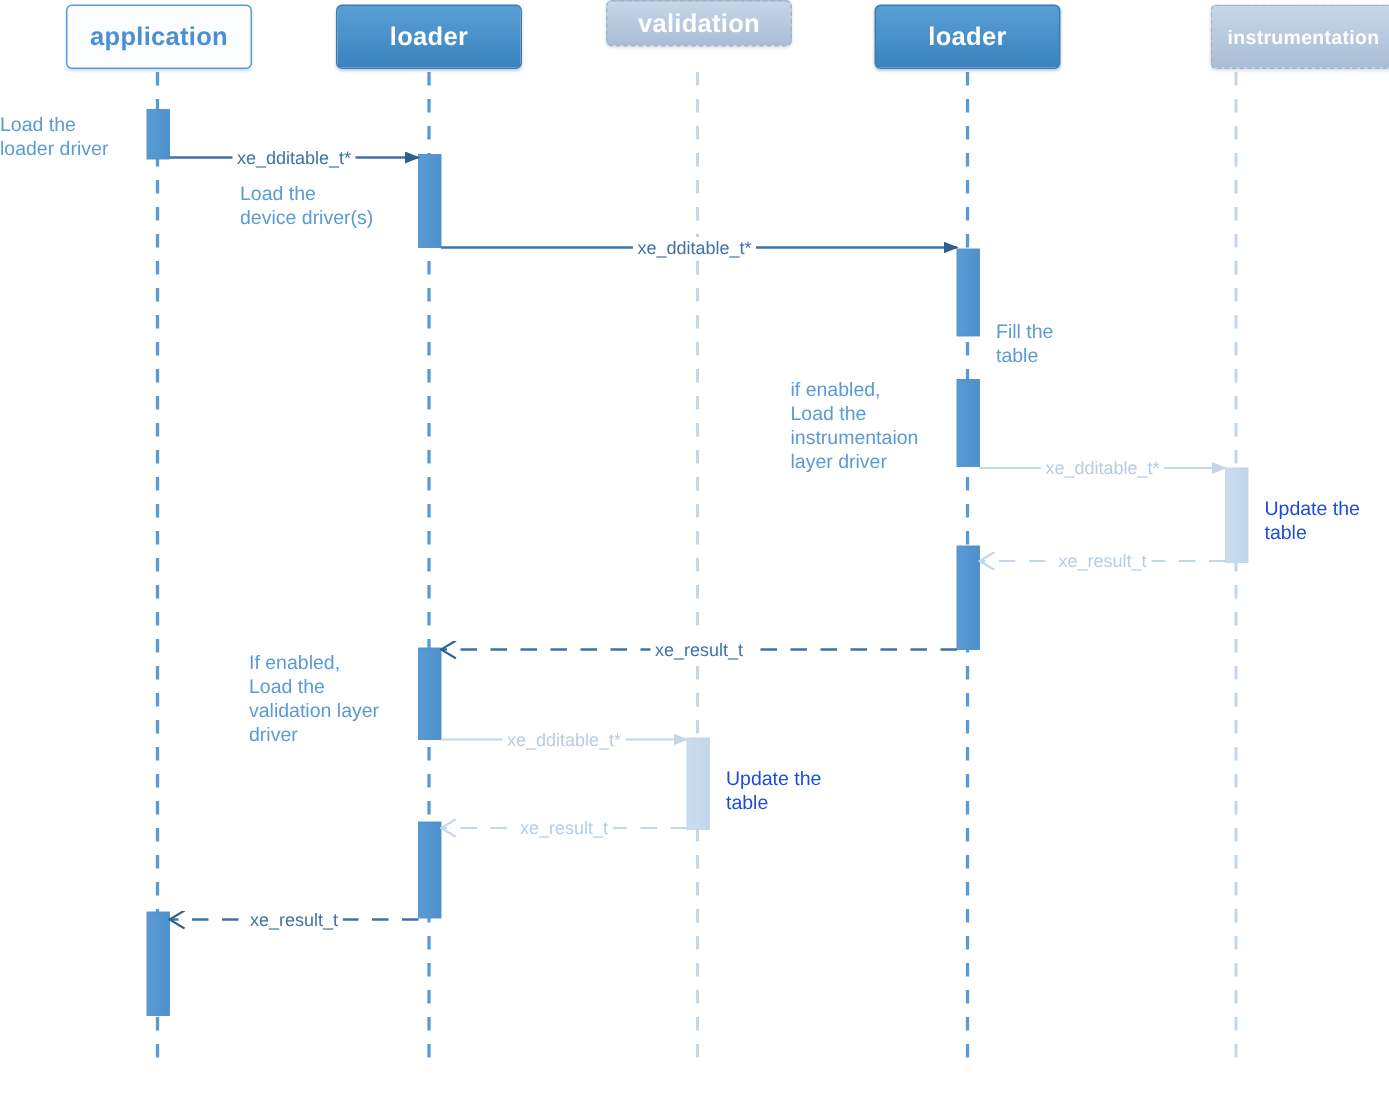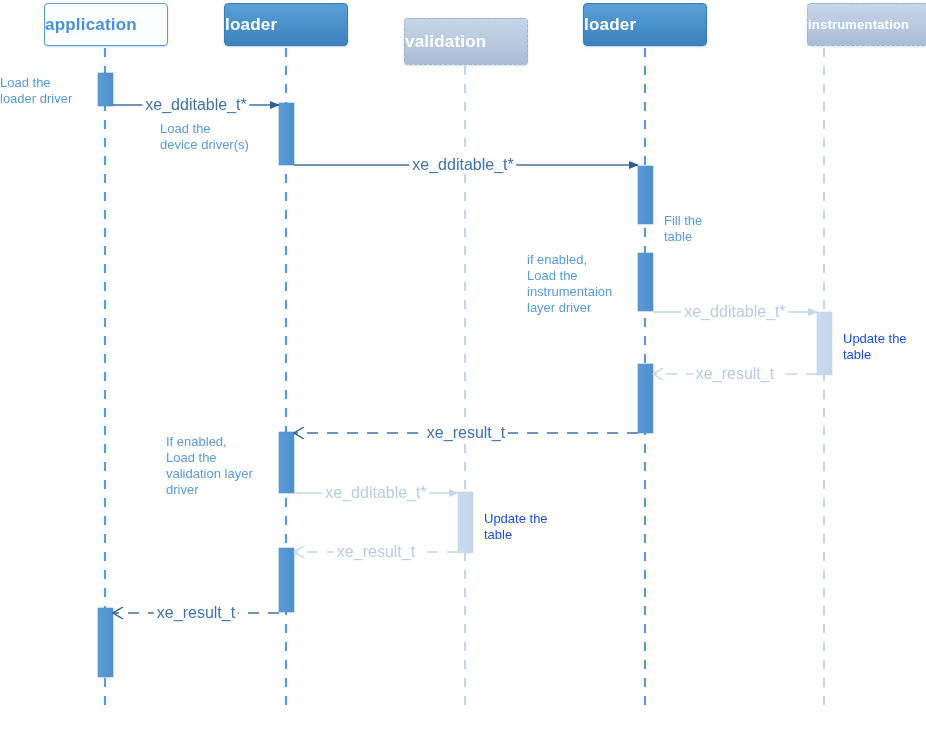--- a/index.html
+++ b/index.html
@@ -26,20 +26,21 @@
     height: 731px;
   }
 
   
   .participant {
     position: absolute;
     box-sizing: border-box;
     border-radius: 4px;
     display: flex;
     align-items: center;
+    justify-content: center;
     text-align: center;
     font-weight: bold;
     letter-spacing: .2px;
     z-index: 5;
   }
   .participant.solid-light {
     background: #fbfdff;
     border: 1px solid #5a9bd5;
     color: #4a90d9;
     font-size: 17px;
@@ -74,21 +75,21 @@
     z-index: 4;
     white-space: pre-line;
   }
   .note.faded {
     color: #1d4ed8;
   }
 
   
   .msg-label {
     position: absolute;
-    font-size: 16px;
+    font-size: 12px;
     color: #3f72a6;
     background: #ffffff;
     padding: 0 3px;
     transform: translate(-50%, -50%);
     white-space: nowrap;
     z-index: 4;
   }
   .msg-label.faded {
     color: #b6cde3;
   }
@@ -153,21 +154,21 @@
       </g>
   </svg>
 
   <div id="participants">
       <div class="participant solid-light" style="left: 44px; top: 3px; width: 124px; height: 43px;">
         <span>application</span>
       </div>
       <div class="participant solid-blue" style="left: 224px; top: 3px; width: 124px; height: 43px;">
         <span>loader</span>
       </div>
-      <div class="participant dashed-grey" style="left: 404px; top: 18px; width: 124px; height: 47px;">
+      <div class="participant dashed-grey" style="left: 404px; top: 0; width: 124px; height: 31px;">
         <span>validation</span>
       </div>
       <div class="participant solid-blue" style="left: 583px; top: 3px; width: 124px; height: 43px;">
         <span>loader</span>
       </div>
       <div class="participant dashed-grey small" style="left: 763px; top: 3px; width: 124px; height: 43px;">
         <span>instrumentation</span>
       </div>
     </div>
 

